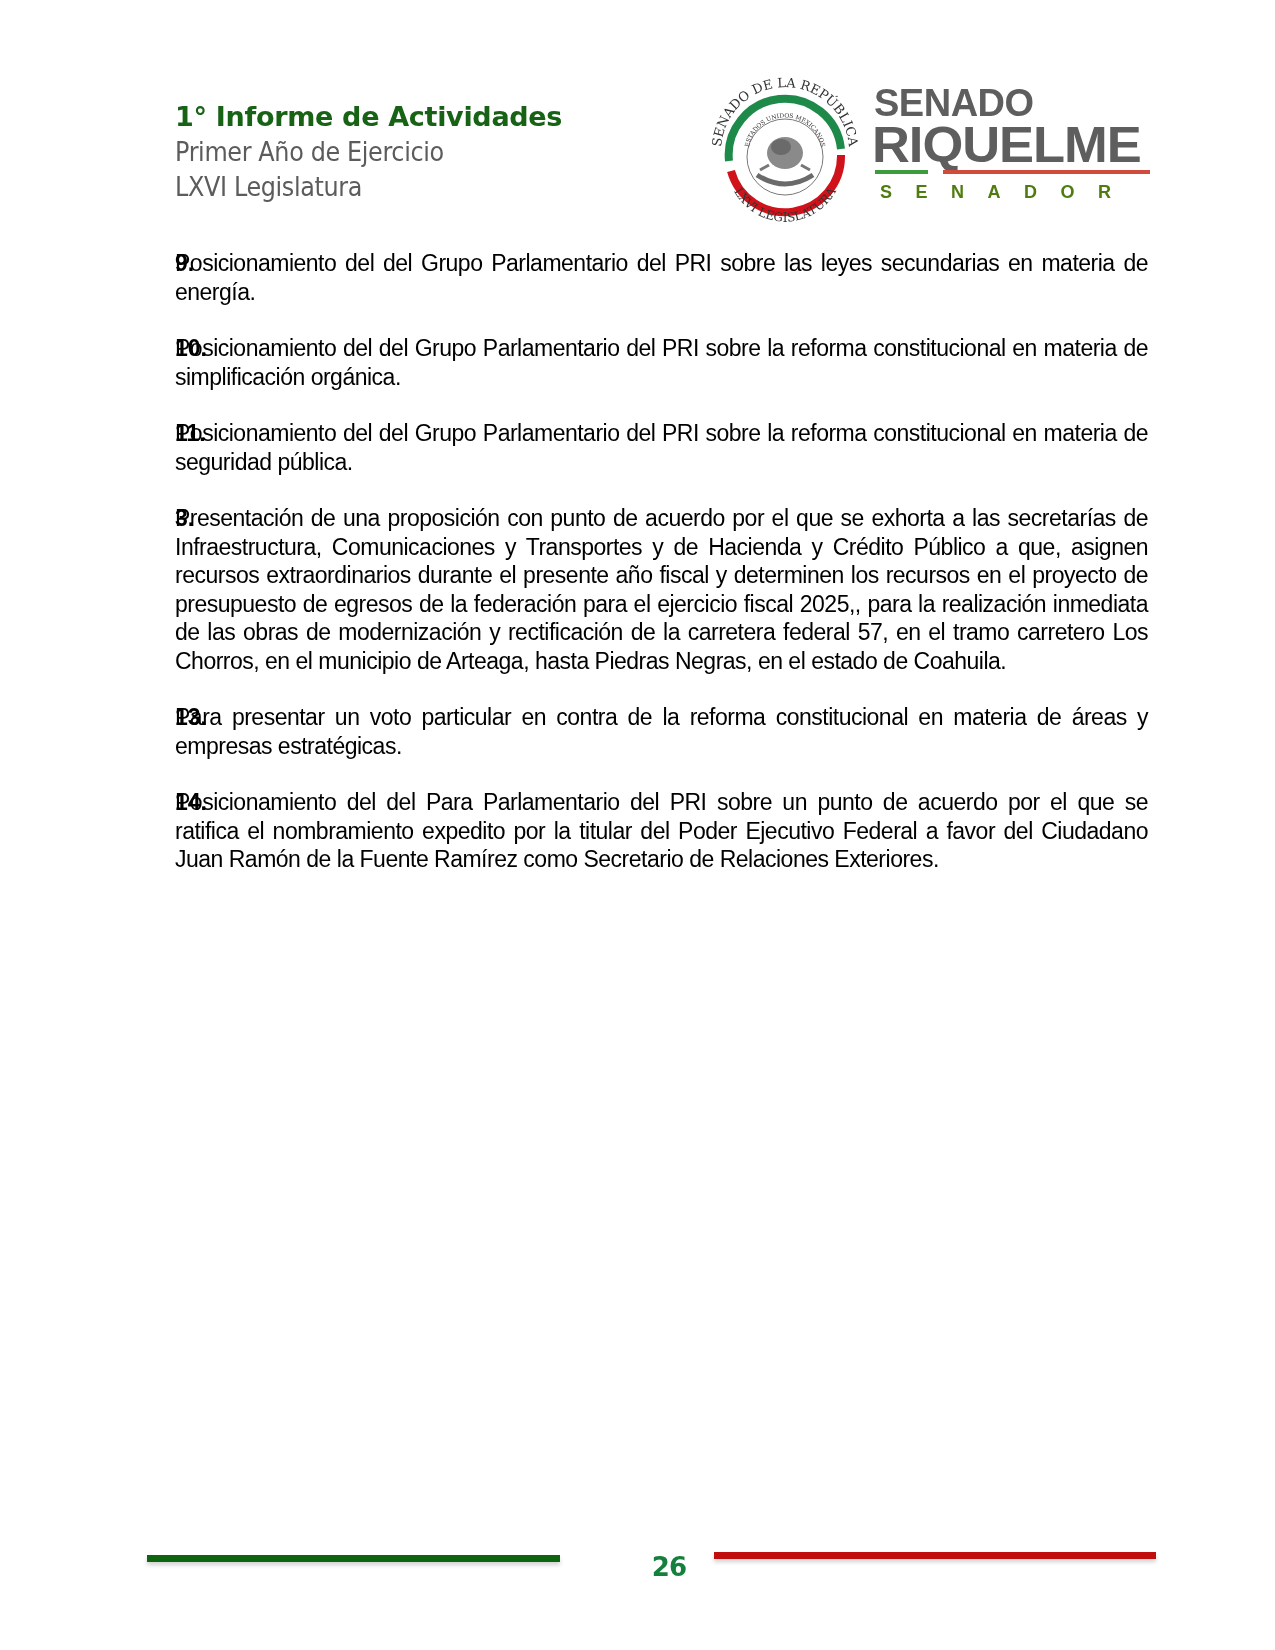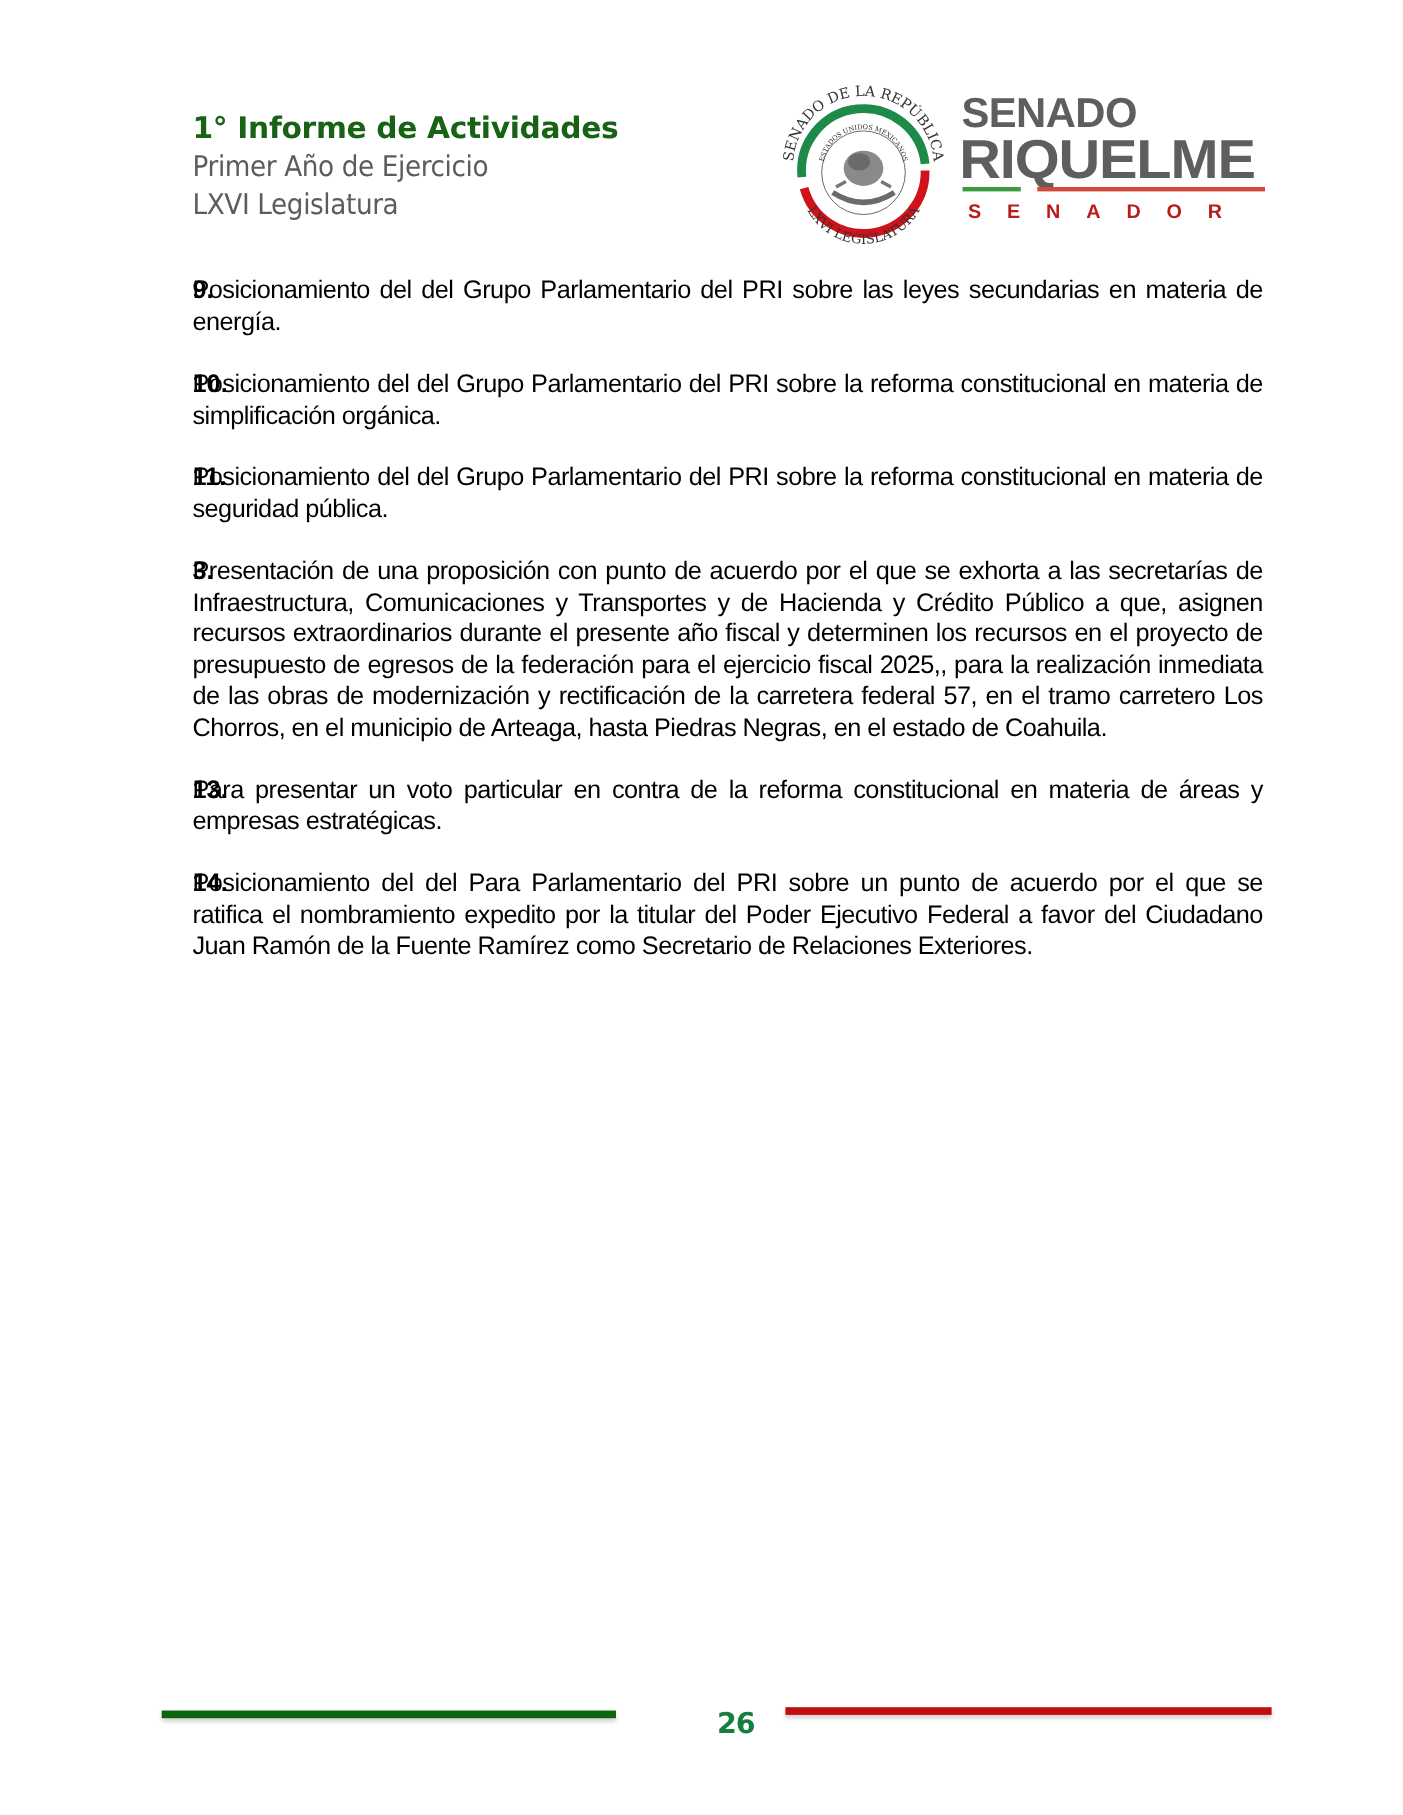--- a/index.html
+++ b/index.html
@@ -34,21 +34,21 @@
     position: absolute; left: 872px; top: 120px;
     font-family: "Liberation Sans", sans-serif; font-weight: bold;
     font-size: 50px; color: #5e5e5e; letter-spacing: -1px; line-height: 1;
     transform: scaleX(1.05); transform-origin: left center;
   }
   .logo-rule-green { position: absolute; left: 875px; top: 170px; width: 53px; height: 4px; background: #3d9a3f; }
   .logo-rule-red { position: absolute; left: 943px; top: 170px; width: 207px; height: 4px; background: #d24a3c; }
   .logo-role {
     position: absolute; left: 880px; top: 183px;
     font-family: "Liberation Sans", sans-serif; font-weight: bold;
-    font-size: 18px; color: #b91c1c; letter-spacing: 23.5px; line-height: 1;
+    font-size: 18px; color: #4d7c0f; letter-spacing: 23.5px; line-height: 1;
   }
 
   
   .list { position: absolute; left: 175px; top: 249px; width: 973px; }
   .item { position: relative; margin-bottom: 28px; }
   .item-num {
     position: absolute; left: 0; top: 0;
     font-family: "Liberation Sans", sans-serif; font-weight: bold;
     font-size: 23px; color: #000; line-height: 28.5px;
   }

